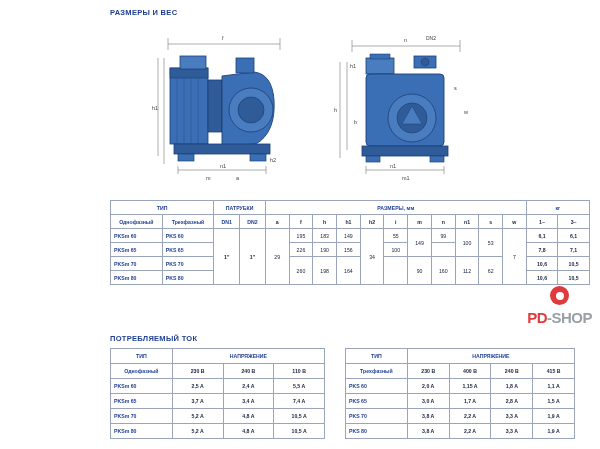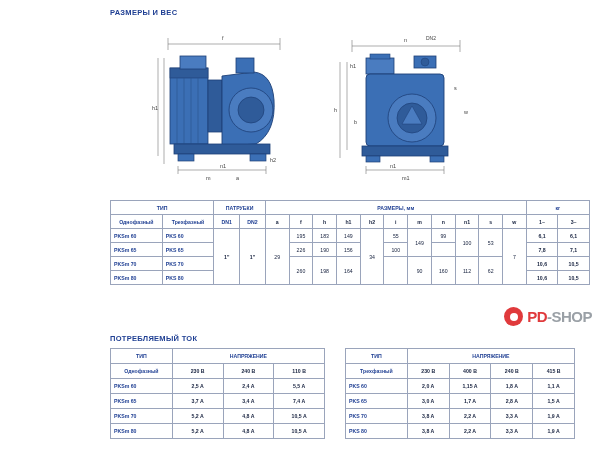--- a/index.html
+++ b/index.html
@@ -45,21 +45,21 @@
   #tbl-dims{left:110px;top:200px;width:480px;}
   #tbl-dims td,#tbl-dims th{height:13px;}
 
   
   #tbl-cur1{left:110px;top:348px;width:215px;}
   #tbl-cur1 td,#tbl-cur1 th{height:14px;}
   #tbl-cur2{left:345px;top:348px;width:230px;}
   #tbl-cur2 td,#tbl-cur2 th{height:14px;}
 
   
-  .wm{position:absolute;right:8px;bottom:10px;display:flex;align-items:center;gap:4px;}
+  .wm{position:absolute;right:8px;bottom:10px;display:flex;align-items:center;gap:4px;flex-direction:column;}
   .wm-circle{
     width:19px;height:19px;border-radius:50%;
     background:#e03a3c;position:relative;
   }
   .wm-circle:after{
     content:"";position:absolute;left:5.5px;top:5.5px;
     width:8px;height:8px;border-radius:50%;background:#ffffff;
   }
   .wm-text{font-size:15px;font-weight:bold;color:#9aa0a6;letter-spacing:-0.5px;}
   .wm-text .red{color:#e03a3c;}

